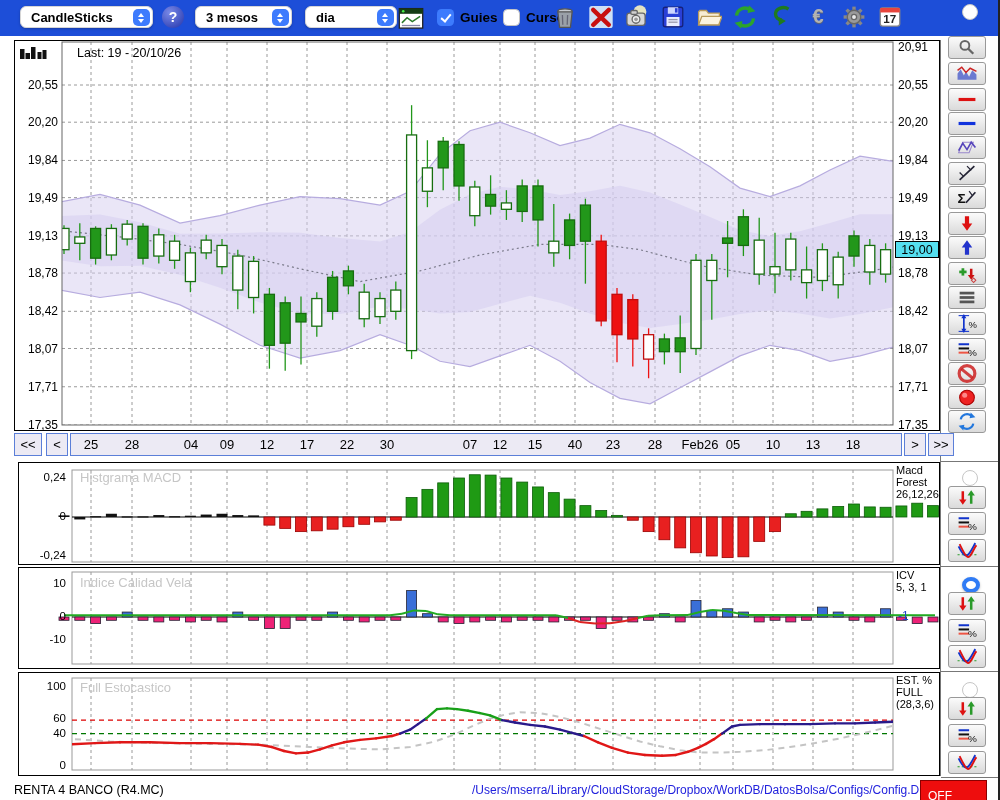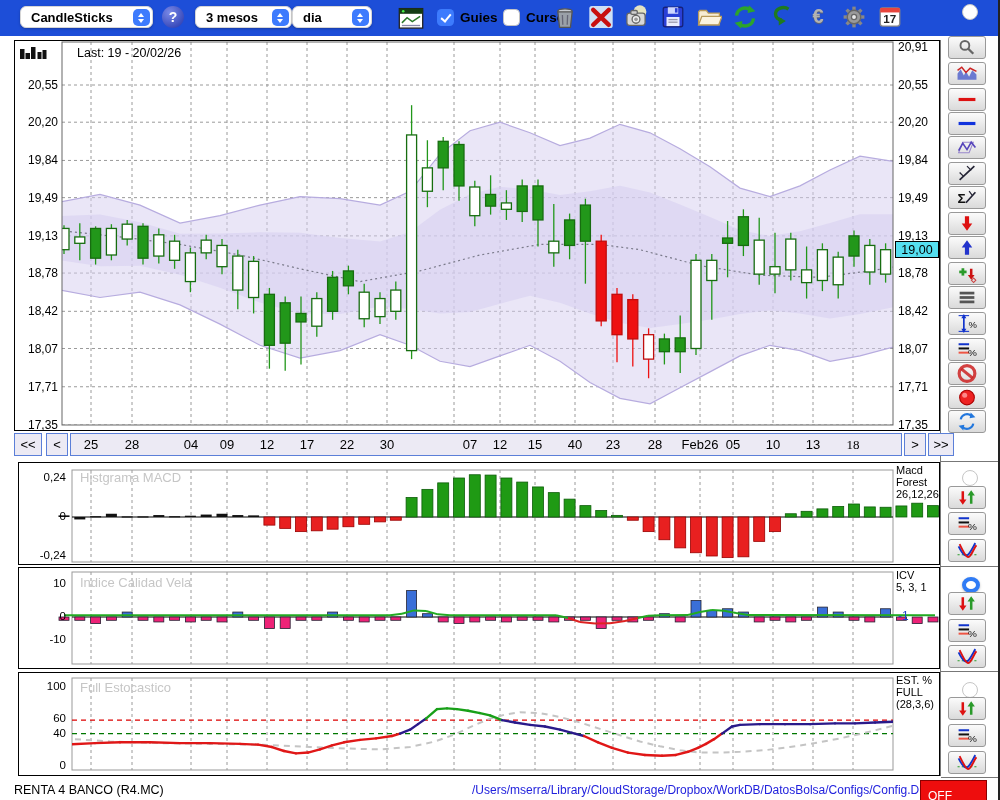--- a/index.html
+++ b/index.html
@@ -515,21 +515,21 @@
       <div class="datelbl" style="left:448px;">07</div>
       <div class="datelbl" style="left:478px;">12</div>
       <div class="datelbl" style="left:513px;">15</div>
       <div class="datelbl" style="left:553px;">40</div>
       <div class="datelbl" style="left:591px;">23</div>
       <div class="datelbl" style="left:633px;">28</div>
       <div class="datelbl" style="left:678px;">Feb26</div>
       <div class="datelbl" style="left:711px;">05</div>
       <div class="datelbl" style="left:751px;">10</div>
       <div class="datelbl" style="left:791px;">13</div>
-      <div class="datelbl" style="left:831px;font-family:Liberation Serif, serif;">18</div>
+      <div class="datelbl" style="left:831px;">18</div>
       <div class="tick" style="left:22px;top:471px;width:44px;text-align:right">0,24</div>
       <div class="tick" style="left:22px;top:510px;width:44px;text-align:right">0</div>
       <div class="tick" style="left:22px;top:549px;width:44px;text-align:right">-0,24</div>
       <div class="tick" style="left:22px;top:577px;width:44px;text-align:right">10</div>
       <div class="tick" style="left:22px;top:610px;width:44px;text-align:right">0</div>
       <div class="tick" style="left:22px;top:633px;width:44px;text-align:right">-10</div>
       <div class="tick" style="left:22px;top:680px;width:44px;text-align:right">100</div>
       <div class="tick" style="left:22px;top:712px;width:44px;text-align:right">60</div>
       <div class="tick" style="left:22px;top:727px;width:44px;text-align:right">40</div>
       <div class="tick" style="left:22px;top:759px;width:44px;text-align:right">0</div>
@@ -545,21 +545,21 @@
 
   <div class="lbl" style="left:20px;top:45px;z-index:2">
     <svg width="28" height="16" viewBox="0 0 28 16">
         <rect x="0" y="4" width="4.5" height="10" fill="#111"></rect>
         <rect x="5.5" y="8" width="4.5" height="6" fill="#111"></rect>
         <rect x="11" y="2" width="4.5" height="12" fill="#111"></rect>
         <rect x="17.5" y="7" width="4" height="7" fill="#111"></rect>
         <rect x="22.5" y="5" width="4" height="9" fill="#111"></rect>
       </svg>
   </div>
-  <div class="lbl" style="left:77px;top:46px;font-size:12.5px">Last: 19 - 20/02/26</div>
+  <div class="lbl" style="left:77px;top:46px;font-size:12.5px">Last: 19 - 20/10/26</div>
   <div class="pricetag" style="top:241px">19,00</div>
 
   <div class="navbtn" style="left:14px;width:28px">&lt;&lt;</div>
   <div class="navbtn" style="left:46px;width:22px">&lt;</div>
   <div class="datestrip"></div>
   <div class="navbtn" style="left:904px;width:22px">&gt;</div>
   <div class="navbtn" style="left:928px;width:26px">&gt;&gt;</div>
 
   <div class="lbl title-gray" style="left:80px;top:470px">Histgrama MACD</div>
   <div class="lbl title-gray" style="left:80px;top:575px">Indice Calidad Vela</div>
@@ -580,21 +580,21 @@
           <span class="chev-dn"></span>
         </span>
     </div>
     <div class="sel" style="left:195px;width:97px">
       <span>3 mesos</span>
       <span class="stepper">
           <span class="chev-up"></span>
           <span class="chev-dn"></span>
         </span>
     </div>
-    <div class="sel" style="left:292px;width:80px">
+    <div class="sel" style="left:305px;width:92px">
       <span>dia</span>
       <span class="stepper">
           <span class="chev-up"></span>
           <span class="chev-dn"></span>
         </span>
     </div>
     <div class="cb on" style="left:437px"></div>
     <div class="cblabel" style="left:460px">Guies</div>
     <div class="cb off" style="left:503px"></div>
     <div class="cblabel" style="left:526px">Cursor</div>

